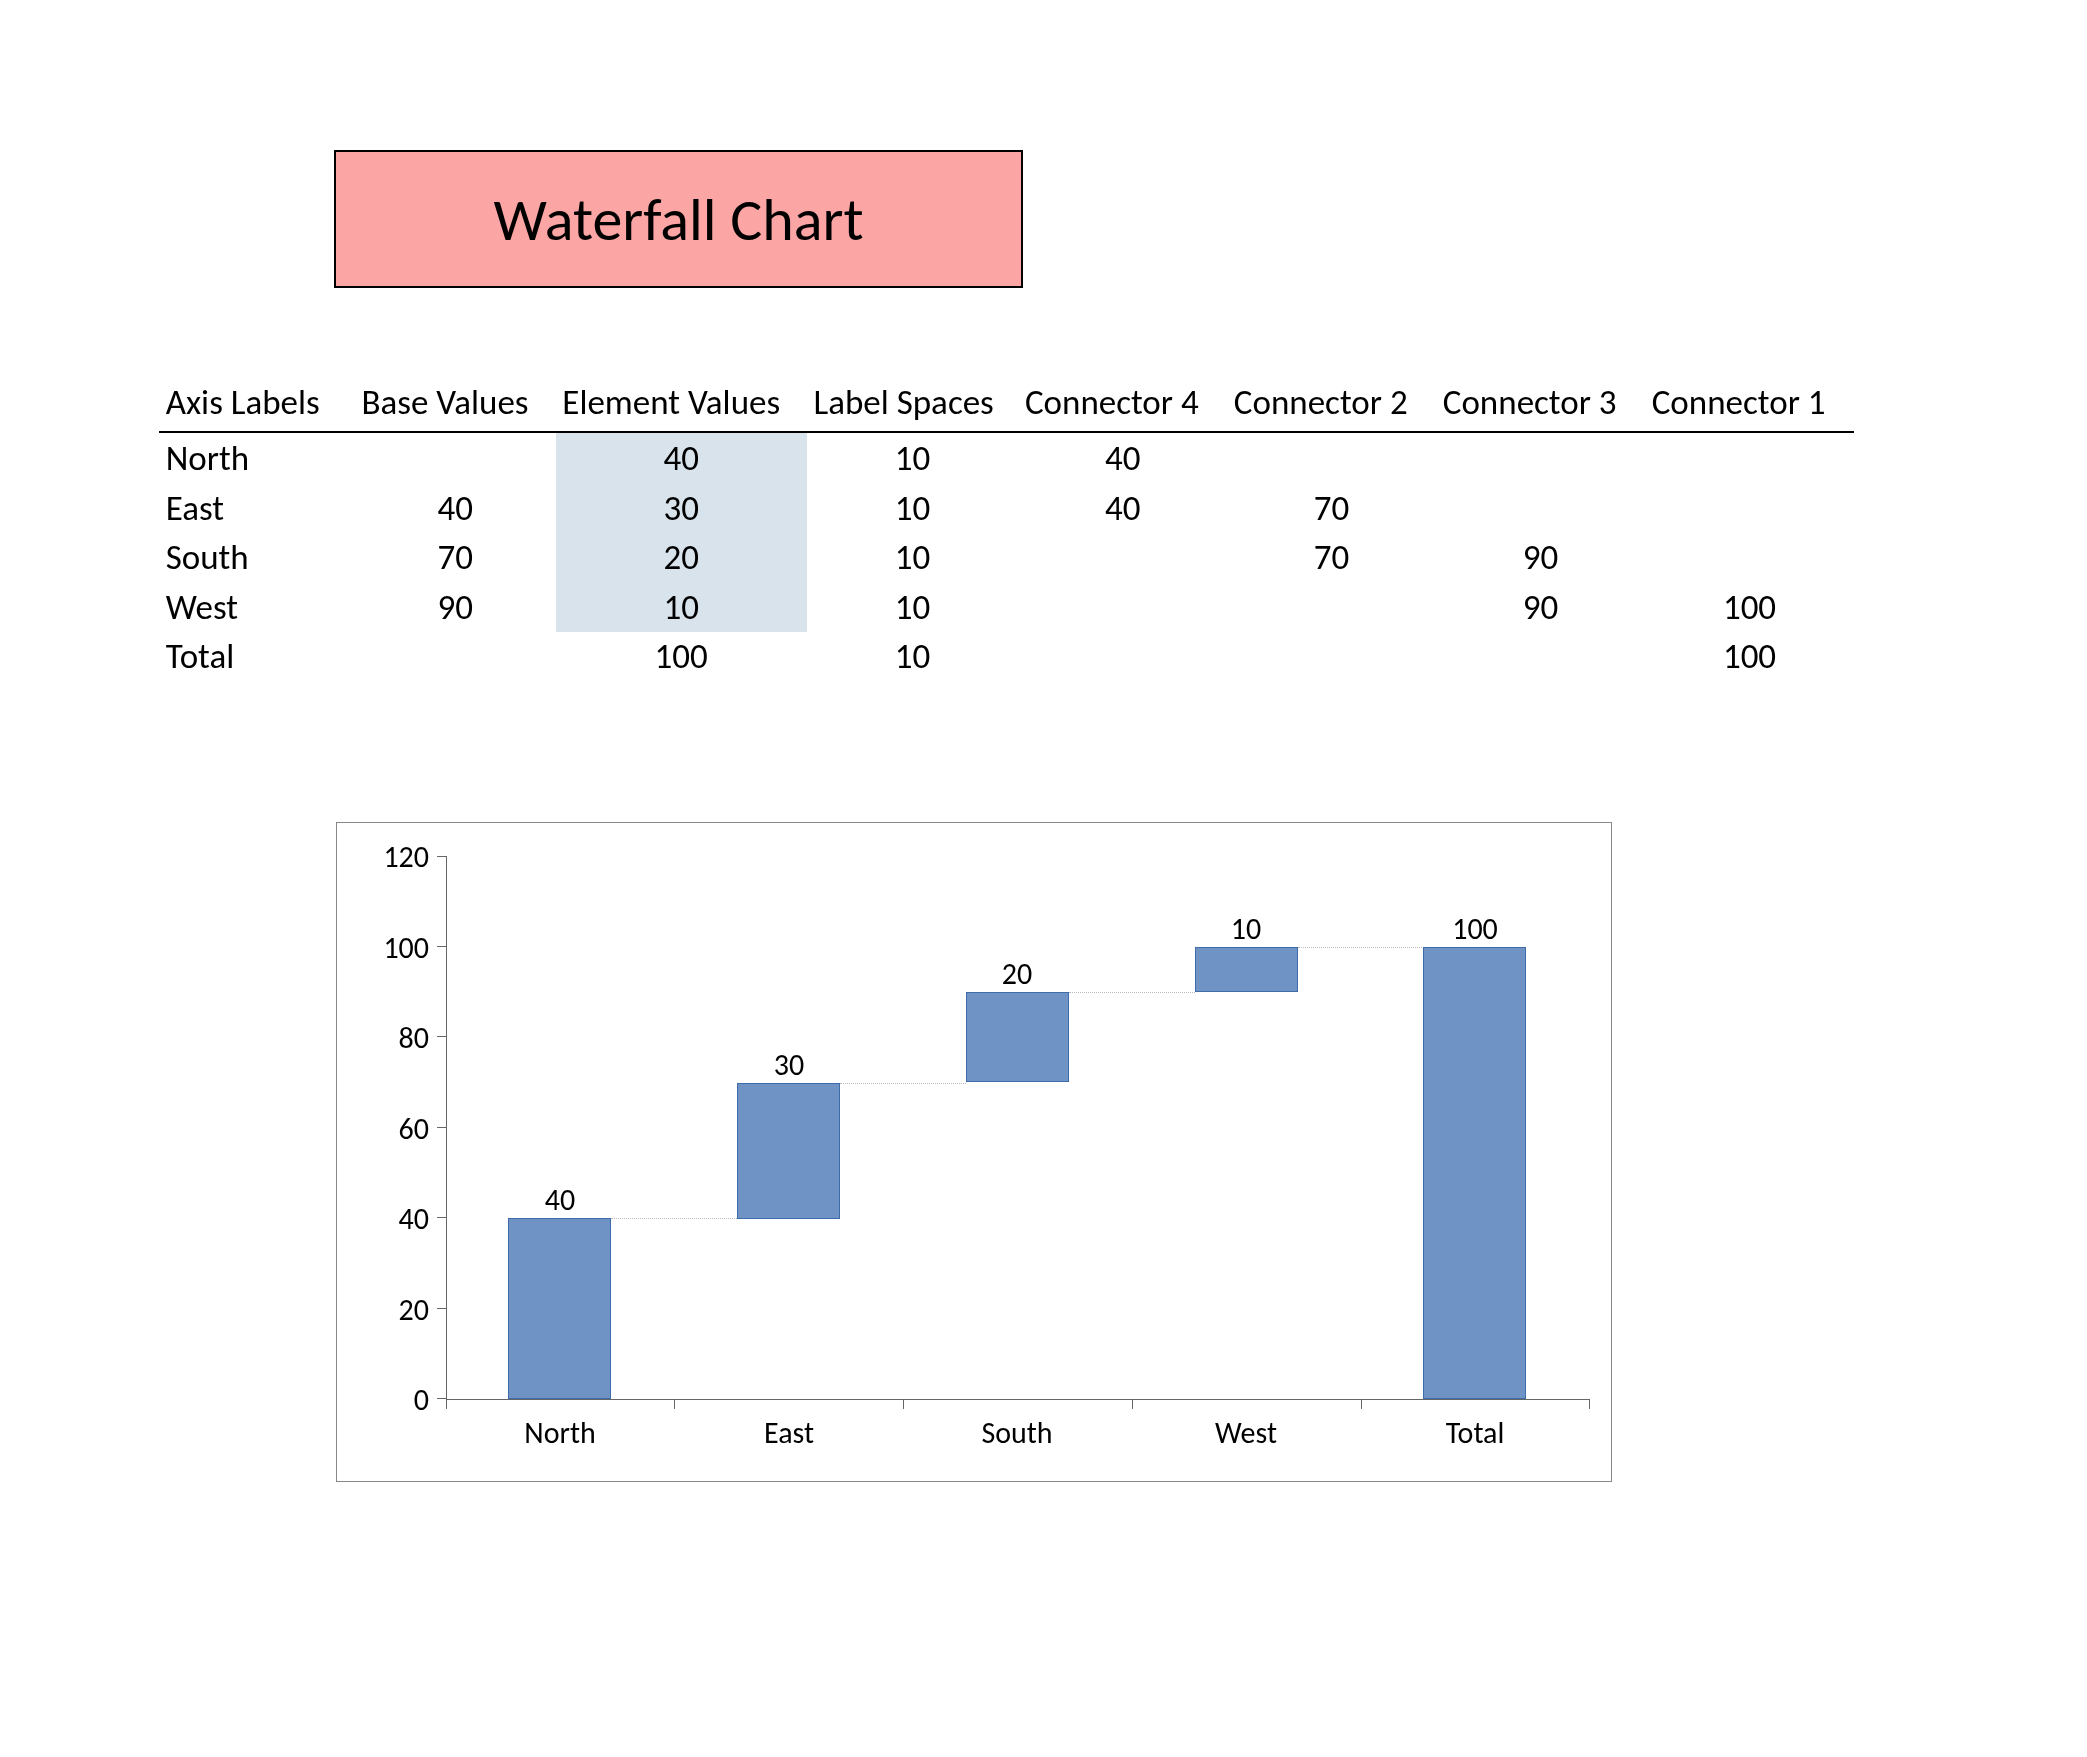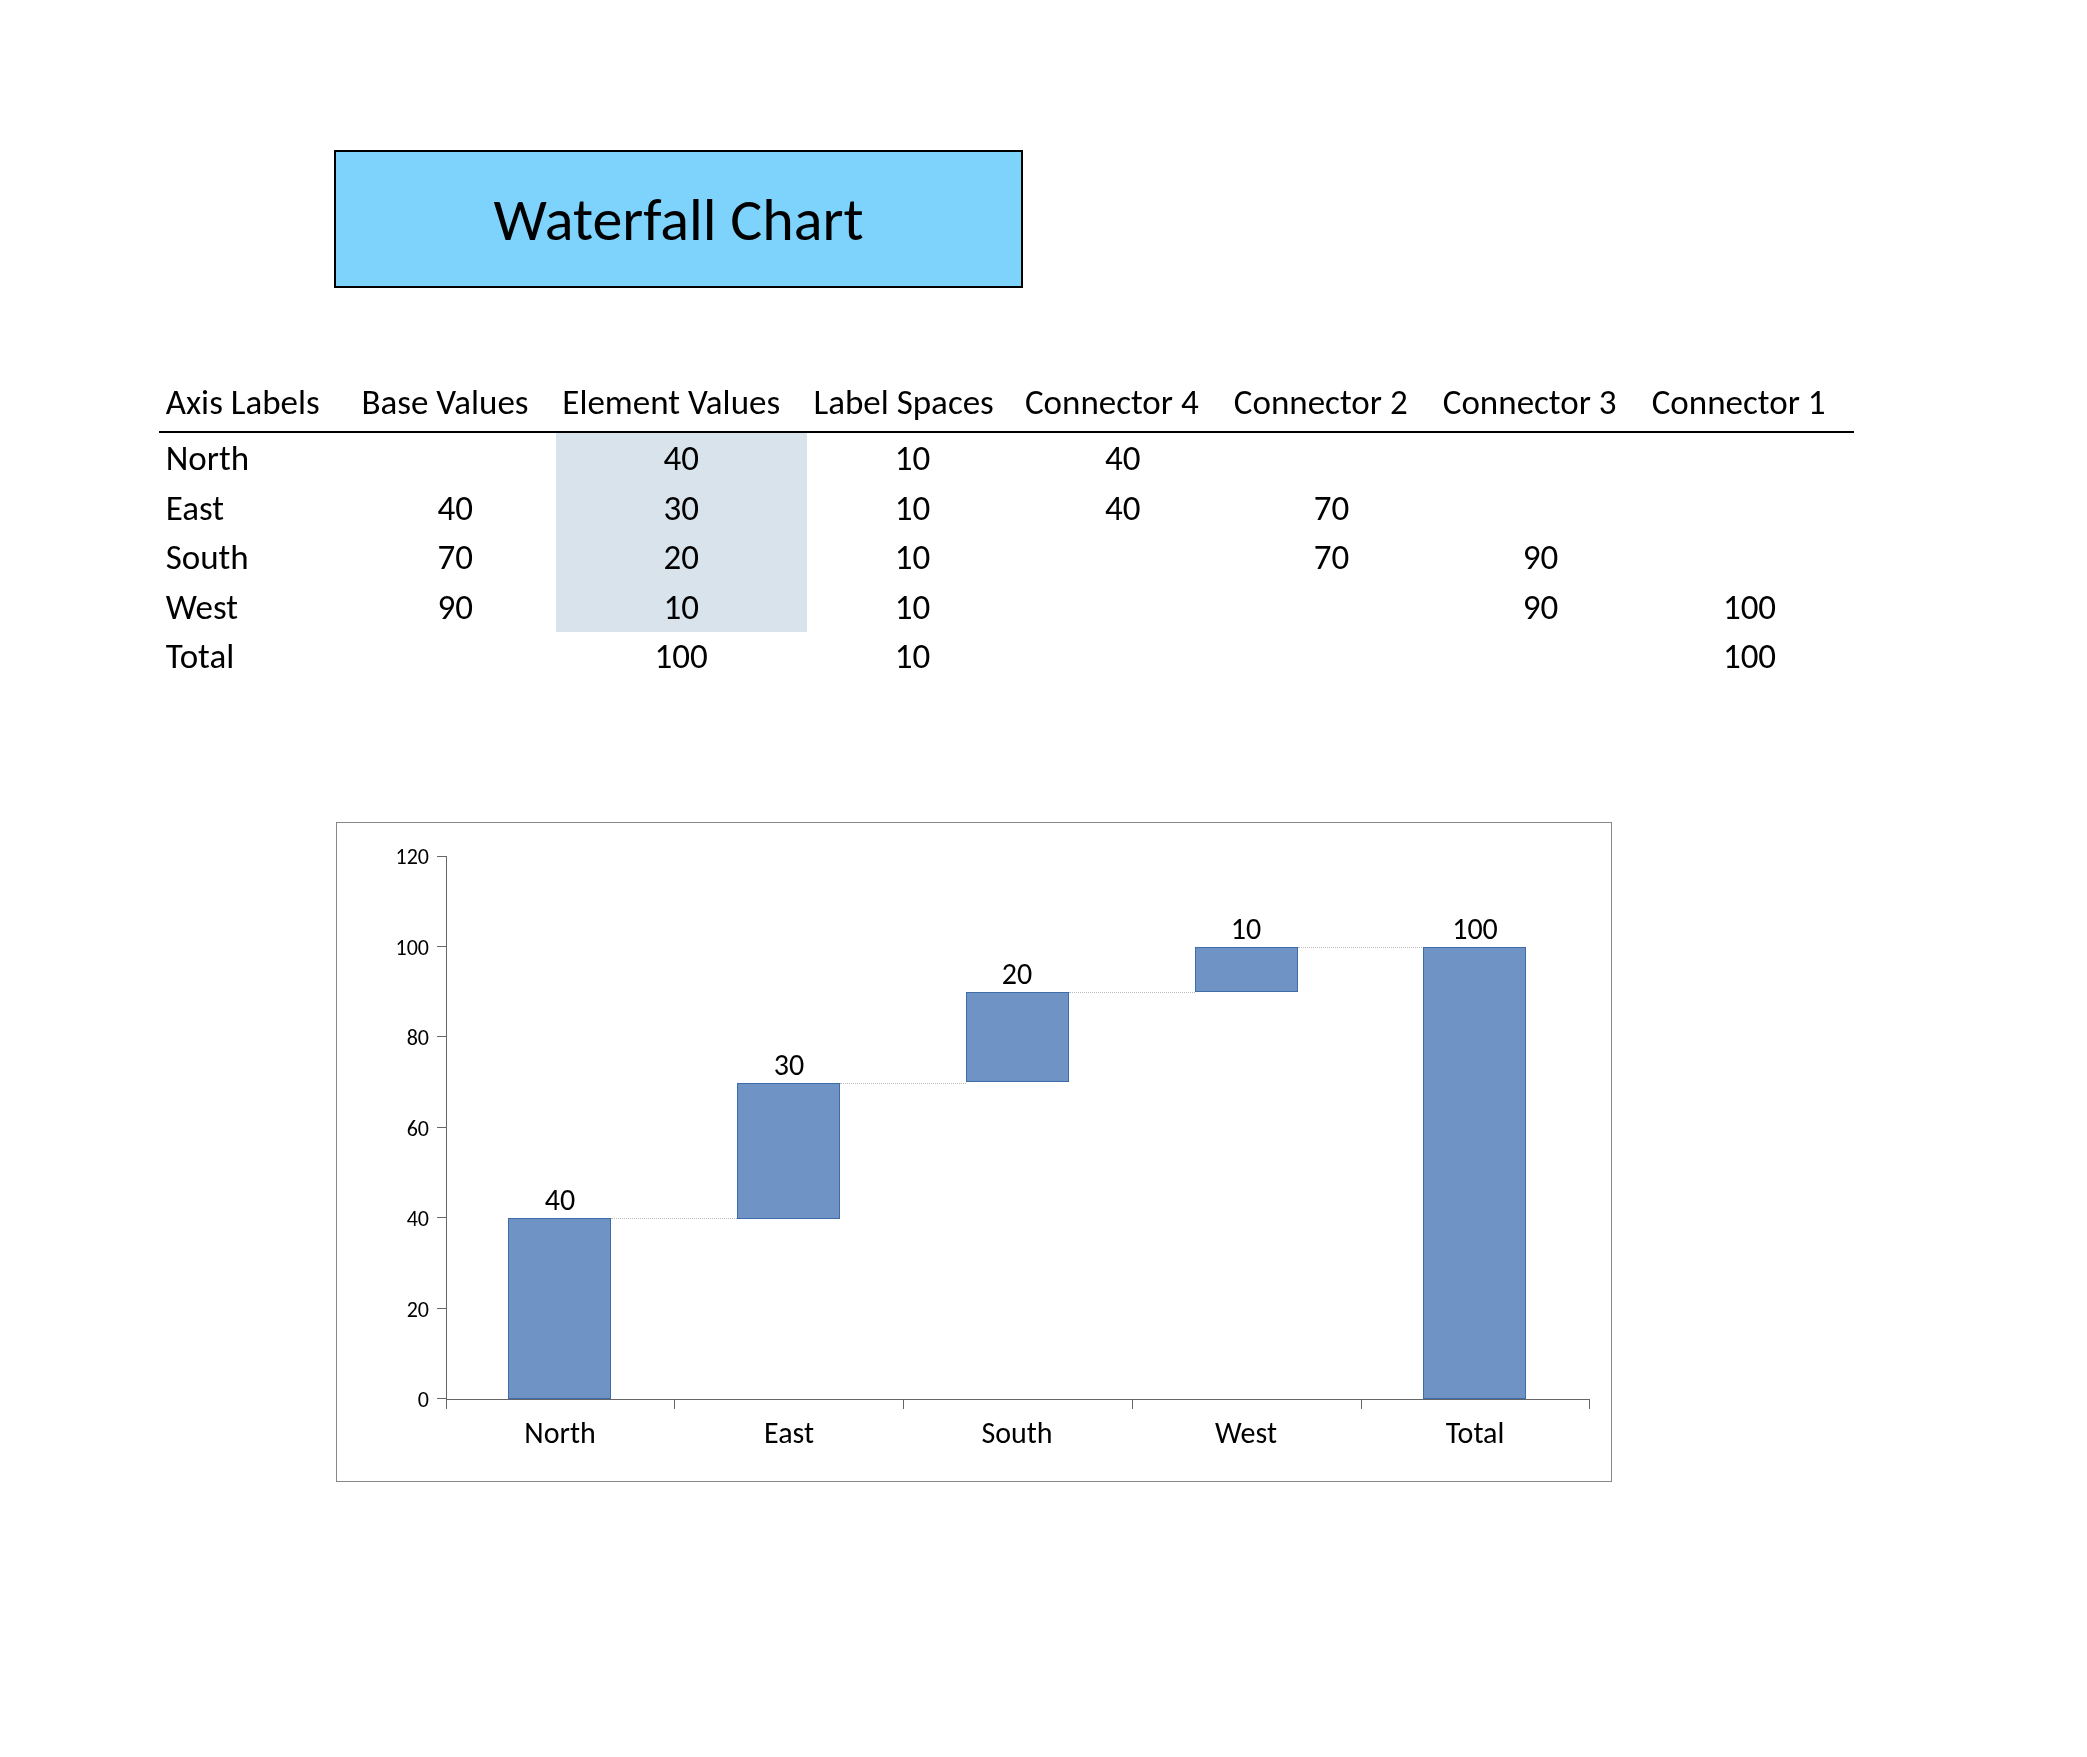--- a/index.html
+++ b/index.html
@@ -17,21 +17,21 @@
     padding: 150px 159px 0 159px;
   }
 
   
   .title-box {
     position: absolute;
     left: 334px;
     top: 150px;
     width: 685px;
     height: 134px;
-    background: #7dd3fc;
+    background: #fca5a5;
     border: 2.5px solid #000;
     display: flex;
     align-items: center;
     justify-content: center;
     font-size: 60px;
     color: #000;
   }
 
   
   .data-table {
@@ -105,21 +105,21 @@
     position: absolute;
     left: 100px;
     width: 10px;
     border-top: 1.7px solid #666;
   }
   .y-label {
     position: absolute;
     left: 25px;
     width: 67px;
     text-align: right;
-    font-size: 22px;
+    font-size: 30px;
     color: #000;
     transform: translateY(-50%);
   }
   
   .x-axis-line {
     position: absolute;
     left: 109px;
     width: 1144px;
     border-top: 1.7px solid #666;
   }

